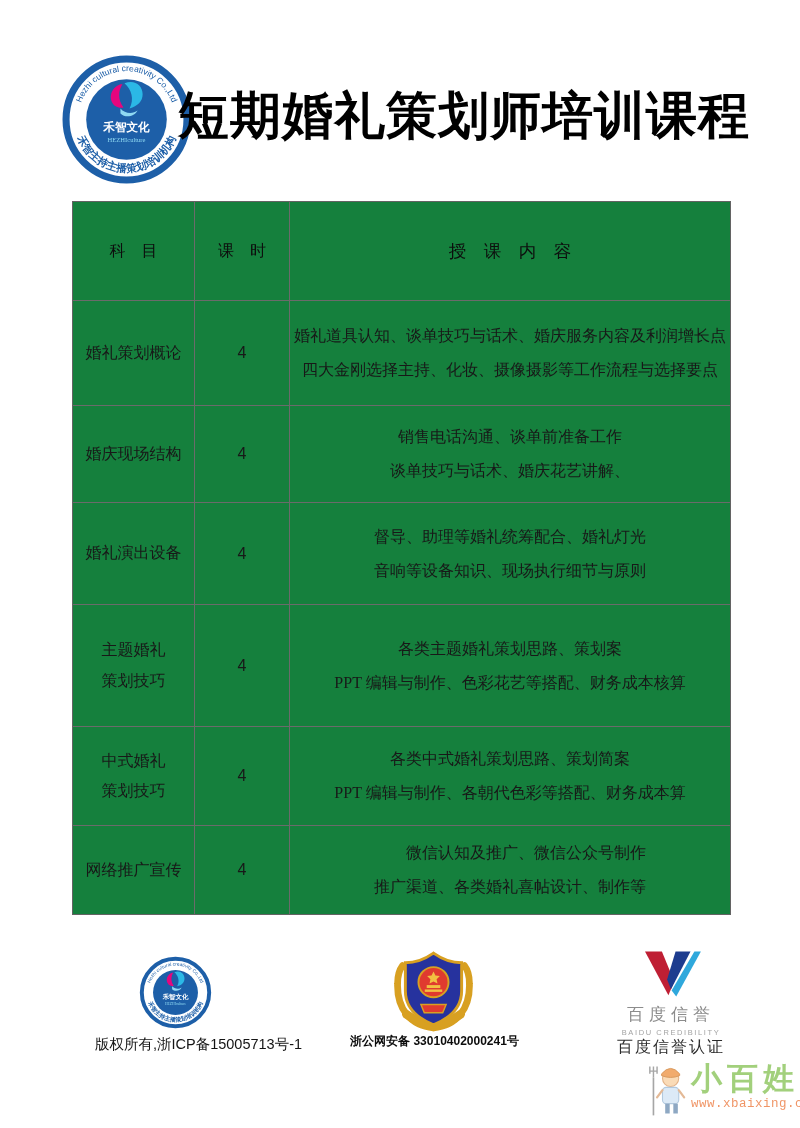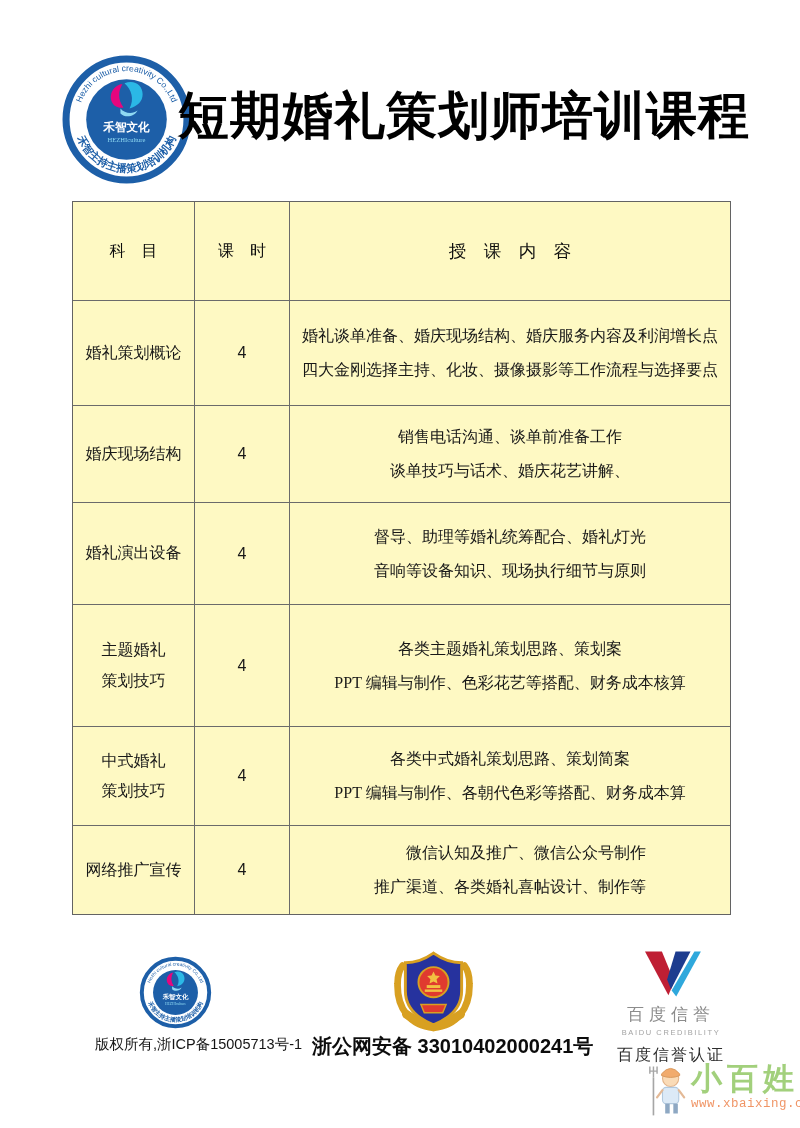--- a/index.html
+++ b/index.html
@@ -17,21 +17,21 @@
     font-size:51px;line-height:1.1;letter-spacing:1px;color:#000;white-space:nowrap;
   }
 
   
   .course-table{
     position:absolute;left:72px;top:201px;
     display:grid;
     grid-template-columns:122px 95px 440px;
     grid-template-rows:99px 105px 97px 102px 122px 99px 88px;
     border:1.5px solid #636363;
-    background:#fef9c3;
+    background:#15803d;
   }
   .cell{
     border-right:1px solid #6b6b6b;border-bottom:1px solid #6b6b6b;
     display:flex;align-items:center;justify-content:center;
     text-align:center;white-space:pre-line;
     font-size:16px;line-height:2.1;color:#181818;
     padding:2px 4px;box-sizing:border-box;
   }
   .cell.col-last{border-right:none;}
   .cell.row-last{border-bottom:none;text-align:right;}
@@ -43,30 +43,30 @@
   .logo-bottom{position:absolute;left:139px;top:956px;width:73px;height:73px;}
   .copyright{
     position:absolute;left:91px;top:1035px;width:215px;text-align:center;
     font-family:"Liberation Sans","DejaVu Sans",sans-serif;
     font-size:14.5px;color:#141414;white-space:nowrap;
   }
   .badge{position:absolute;left:385px;top:944px;width:97px;height:88px;}
   .police-caption{
     position:absolute;left:312px;top:1033px;width:245px;text-align:center;
     font-family:"Liberation Sans","DejaVu Sans",sans-serif;
-    font-size:20px;font-weight:bold;color:#0c0c0c;white-space:nowrap;
+    font-size:12px;font-weight:bold;color:#0c0c0c;white-space:nowrap;
   }
   .baidu-block{
     position:absolute;left:592px;top:949px;width:158px;text-align:center;
     font-family:"Liberation Sans","DejaVu Sans",sans-serif;
   }
   .baidu-v{width:66px;height:52px;display:block;margin:0 auto;}
   .baidu-cn{font-size:17px;color:#8c8c8c;letter-spacing:5px;margin-top:2px;}
   .baidu-en{font-size:7.5px;color:#a3a3a3;letter-spacing:1.6px;margin-top:2px;}
-  .baidu-caption{font-size:16px;color:#2c2c2c;letter-spacing:2px;margin-top:8px;font-weight:500;}
+  .baidu-caption{font-size:16px;color:#2c2c2c;letter-spacing:2px;font-weight:500;}
 
   
   .watermark{
     position:absolute;left:645px;top:1063px;display:flex;align-items:flex-start;
     font-family:"Liberation Sans","DejaVu Sans",sans-serif;opacity:.88;
   }
   .mascot{width:44px;height:56px;flex:0 0 auto;}
   .wm-text{margin-left:2px;}
   .wm-name{font-size:31px;font-weight:bold;color:#96ca6b;letter-spacing:5px;line-height:1.05;}
   .wm-url{font-size:12.5px;color:#ee8752;letter-spacing:.5px;margin-top:1px;font-family:"Liberation Mono","DejaVu Sans Mono",monospace;}
@@ -131,21 +131,21 @@
     </svg>
   <div class="page-title">短期婚礼策划师培训课程</div>
 
   <div class="course-table">
     <div class="cell head subject">科　目</div>
     <div class="cell head hours">课　时</div>
     <div class="cell head col-last">授　课　内　容</div>
 
     <div class="cell subject">婚礼策划概论</div>
     <div class="cell hours">4</div>
-    <div class="cell col-last">婚礼谈单准备、婚庆现场结构、婚庆服务内容及利润增长点
+    <div class="cell col-last">婚礼道具认知、谈单技巧与话术、婚庆服务内容及利润增长点
 四大金刚选择主持、化妆、摄像摄影等工作流程与选择要点</div>
 
     <div class="cell subject">婚庆现场结构</div>
     <div class="cell hours">4</div>
     <div class="cell col-last">销售电话沟通、谈单前准备工作
 谈单技巧与话术、婚庆花艺讲解、</div>
 
     <div class="cell subject">婚礼演出设备</div>
     <div class="cell hours">4</div>
     <div class="cell col-last">督导、助理等婚礼统筹配合、婚礼灯光

